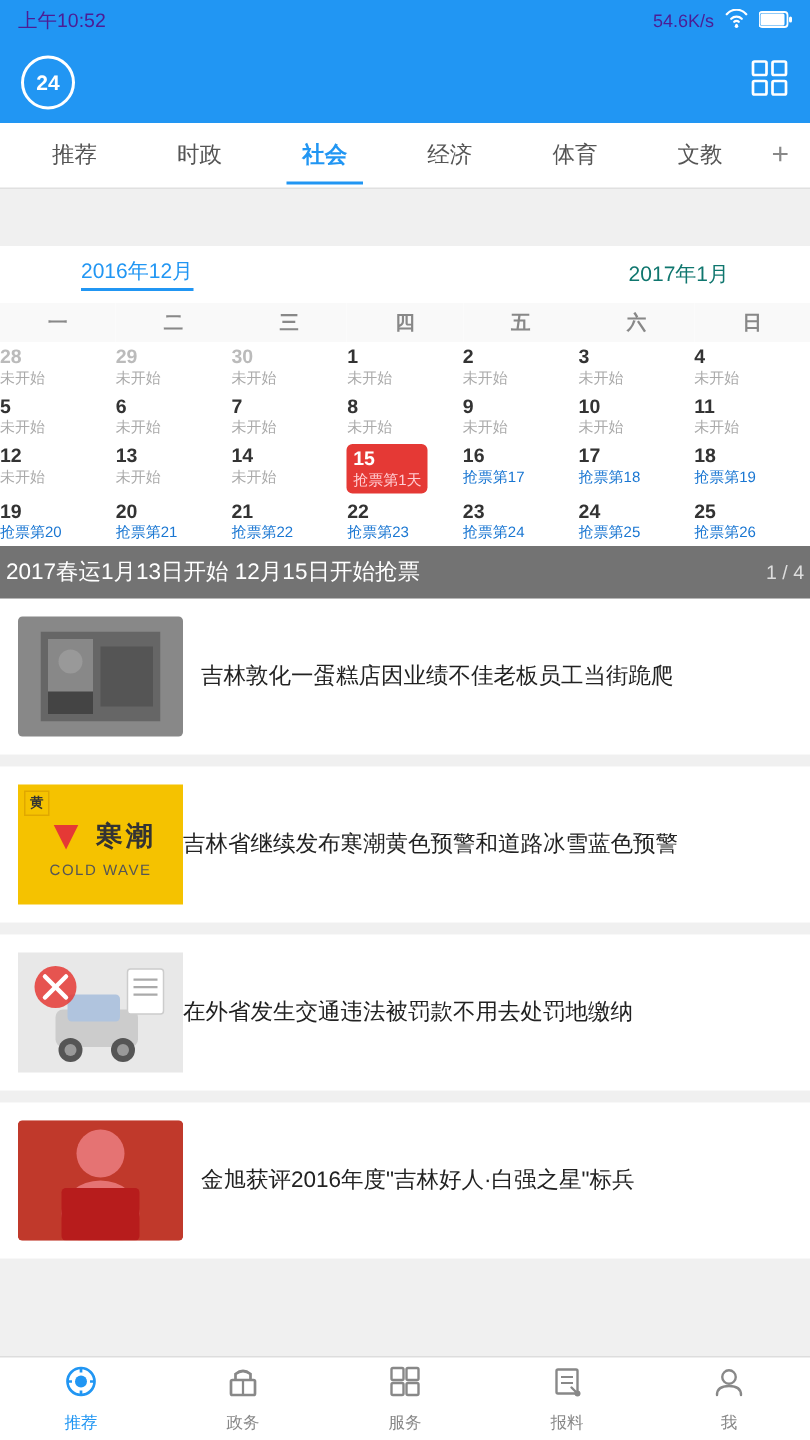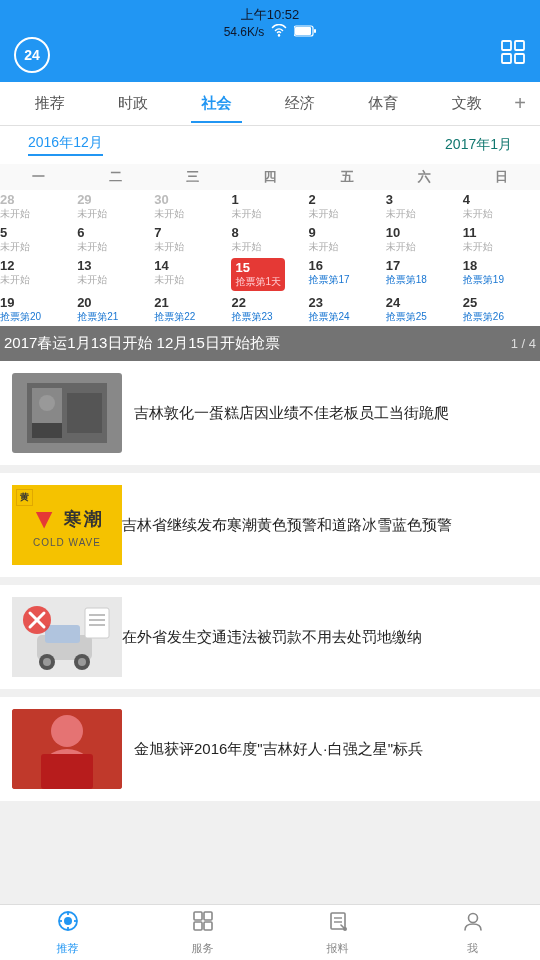--- a/index.html
+++ b/index.html
@@ -8,28 +8,27 @@
       width: 540px;
       min-height: 960px;
       font-family: -apple-system, 'PingFang SC', 'Microsoft YaHei', sans-serif;
       background: #f0f0f0;
       overflow-x: hidden;
     }
 
     
     .status-bar {
       background: #2196F3;
-      color: #0f172a;
+      color: #4c1d95;
       font-size: 13px;
       padding: 6px 12px;
       display: flex;
       justify-content: space-between;
       align-items: center;
       height: 28px;
-      flex-direction: column;
     }
     .status-right {
       display: flex;
       align-items: center;
       gap: 6px;
       font-size: 12px;
     }
 
     
     .header {
@@ -103,22 +102,23 @@
 
     
     .calendar-section {
       background: white;
       position: relative;
     }
     .calendar-header {
       display: flex;
       justify-content: space-between;
       align-items: center;
-      padding: 8px 28px;
+      padding: 8px 54px;
       background: #fff;
+      margin-top: 38px;
     }
     .cal-month {
       font-size: 14px;
       color: #0f766e;
     }
     .cal-month.active {
       color: #2196F3;
       border-bottom: 2px solid #2196F3;
       padding-bottom: 2px;
     }
@@ -483,20 +483,30 @@
         <line x1="11" y1="17" x2="11" y2="20" stroke="#2196F3" stroke-width="1.8"></line>
         <line x1="2" y1="11" x2="5" y2="11" stroke="#2196F3" stroke-width="1.8"></line>
         <line x1="17" y1="11" x2="20" y2="11" stroke="#2196F3" stroke-width="1.8"></line>
       </svg>
     </span>
     <span class="nav-label">推荐</span>
   </div>
   <div class="bottom-nav-item">
     <span class="nav-icon">
       <svg width="22" height="22" viewBox="0 0 22 22">
+        <rect x="3" y="10" width="16" height="10" rx="1" stroke="#888" stroke-width="1.8" fill="none"></rect>
+        <path d="M6 10 V6 Q11 2 16 6 V10" stroke="#888" stroke-width="1.8" fill="none"></path>
+        <line x1="11" y1="10" x2="11" y2="20" stroke="#888" stroke-width="1.5"></line>
+      </svg>
+    </span>
+    <span class="nav-label">政务</span>
+  </div>
+  <div class="bottom-nav-item">
+    <span class="nav-icon">
+      <svg width="22" height="22" viewBox="0 0 22 22">
         <rect x="2" y="2" width="8" height="8" rx="1" stroke="#888" stroke-width="1.6" fill="none"></rect>
         <rect x="12" y="2" width="8" height="8" rx="1" stroke="#888" stroke-width="1.6" fill="none"></rect>
         <rect x="2" y="12" width="8" height="8" rx="1" stroke="#888" stroke-width="1.6" fill="none"></rect>
         <rect x="12" y="12" width="8" height="8" rx="1" stroke="#888" stroke-width="1.6" fill="none"></rect>
       </svg>
     </span>
     <span class="nav-label">服务</span>
   </div>
   <div class="bottom-nav-item">
     <span class="nav-icon">

